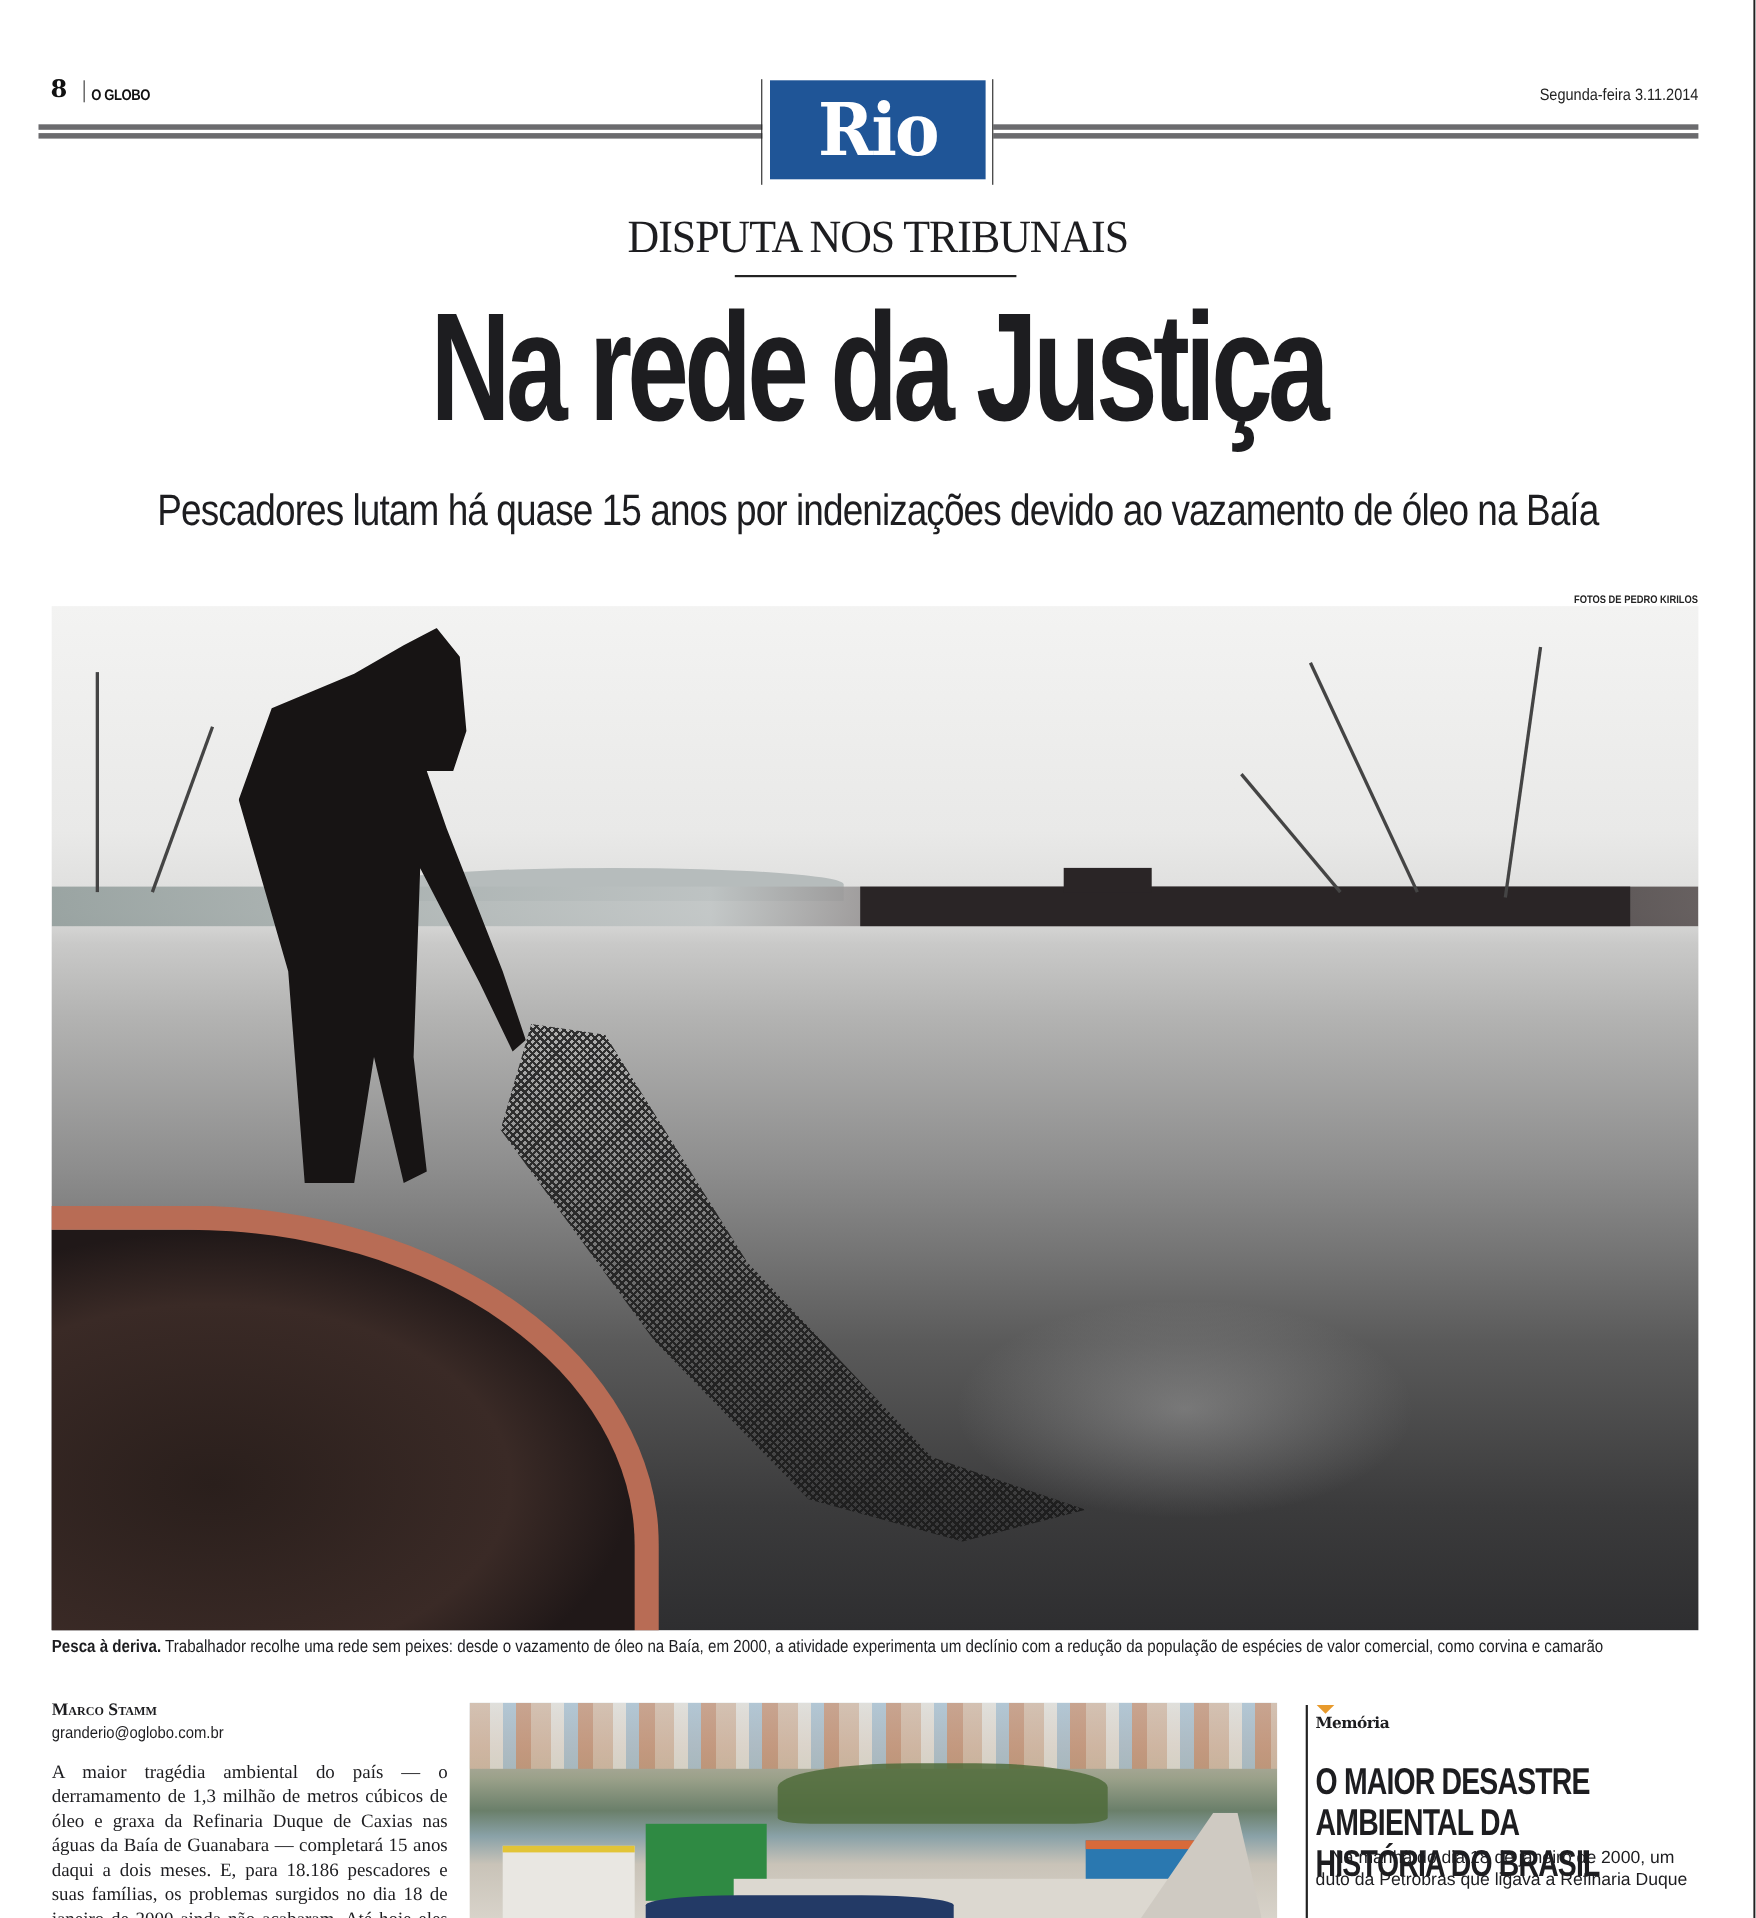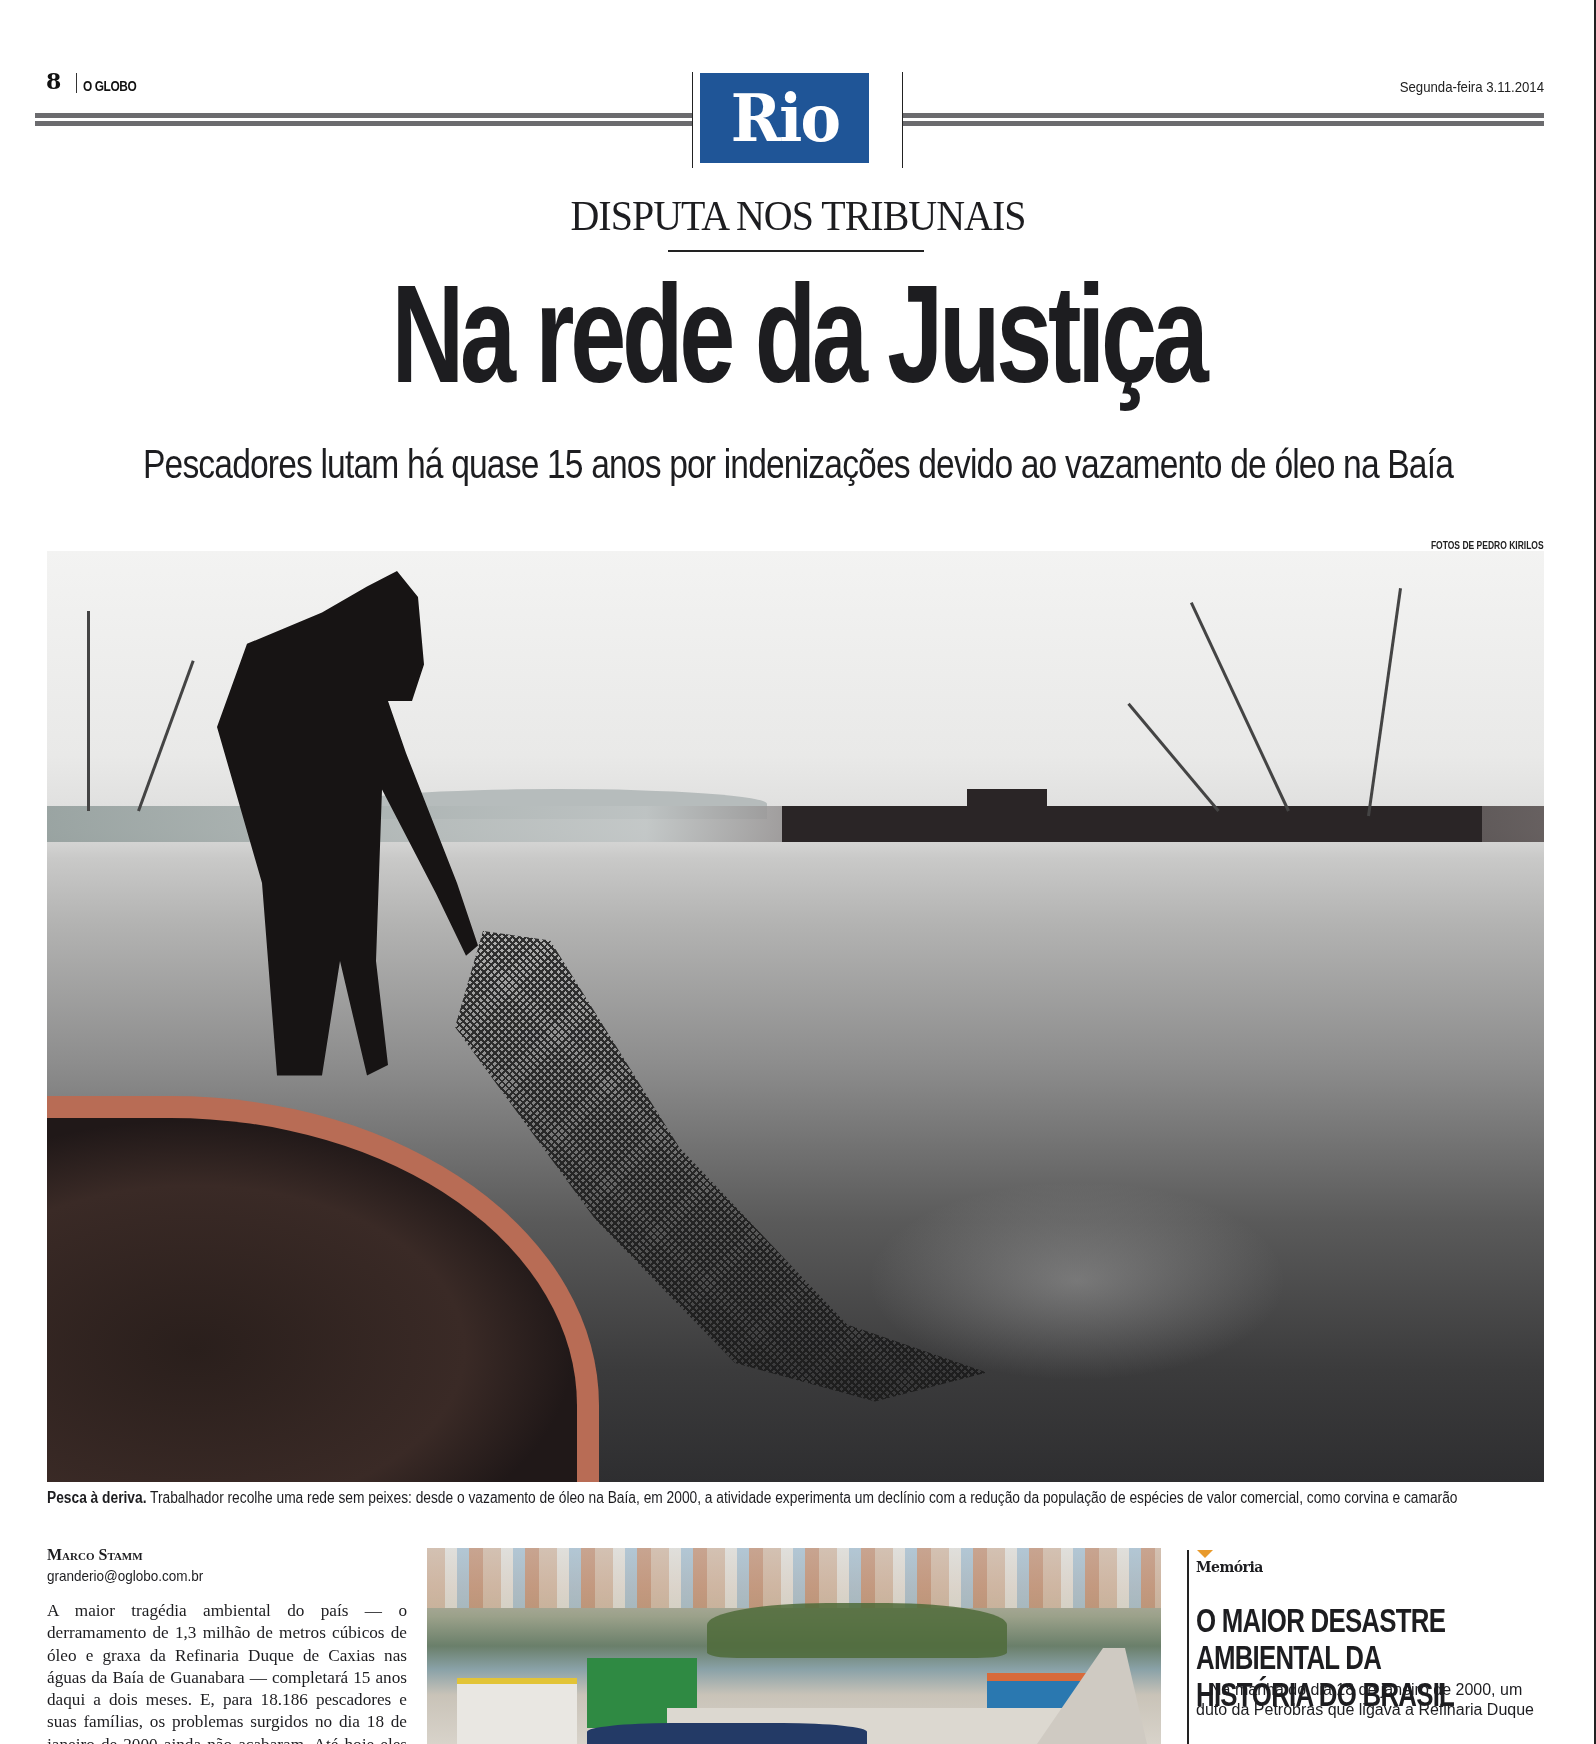--- a/index.html
+++ b/index.html
@@ -18,21 +18,21 @@
 
   .rule-double { position: absolute; height: 13px; }
   .rule-double::before, .rule-double::after { content: ""; position: absolute; left: 0; right: 0; height: 5px; background: #6b6b6e; }
   .rule-double::before { top: 0; }
   .rule-double::after { top: 8px; }
   .rule-left { left: 35px; width: 658px; top: 113px; }
   .rule-right { left: 903px; width: 641px; top: 113px; }
 
   .section-frame-l { position: absolute; left: 692px; top: 72px; width: 1px; height: 96px; background: #222; }
   .section-frame-r { position: absolute; left: 902px; top: 72px; width: 1px; height: 96px; background: #222; }
-  .section-logo { position: absolute; left: 700px; top: 73px; width: 169px; height: 90px; background: #1f5597; display: flex; align-items: center; justify-content: center; }
+  .section-logo { position: absolute; left: 700px; top: 73px; width: 196px; height: 90px; background: #1f5597; display: flex; align-items: center; justify-content: center; }
   .section-logo span { color: #fff; font-family: "DejaVu Serif", serif; font-weight: bold; font-size: 66px; letter-spacing: -2px; line-height: 1; transform: scaleX(0.92); }
 
   
   .kicker { position: absolute; left: 0; width: 1596px; top: 192px; text-align: center; font-family: "Liberation Serif", serif; font-size: 42px; letter-spacing: -1px; color: #1d1d20; transform: scaleX(0.95); }
   .kicker-rule { position: absolute; left: 668px; top: 250px; width: 256px; height: 2px; background: #222; }
   .headline { position: absolute; left: 0; width: 1596px; top: 264px; text-align: center; font-family: "Liberation Sans", sans-serif; font-weight: bold; font-size: 140px; letter-spacing: -6px; line-height: 1; color: #1d1d20; transform: scaleX(0.72); transform-origin: center; }
   .subhead { position: absolute; left: 0; width: 1596px; top: 442px; text-align: center; font-size: 40px; letter-spacing: -1px; color: #1d1d20; transform: scaleX(0.84); transform-origin: center; }
 
   .photo-credit { position: absolute; right: 52px; top: 540px; font-size: 10px; font-weight: bold; color: #222; transform: scaleX(0.85); transform-origin: right; }
 

